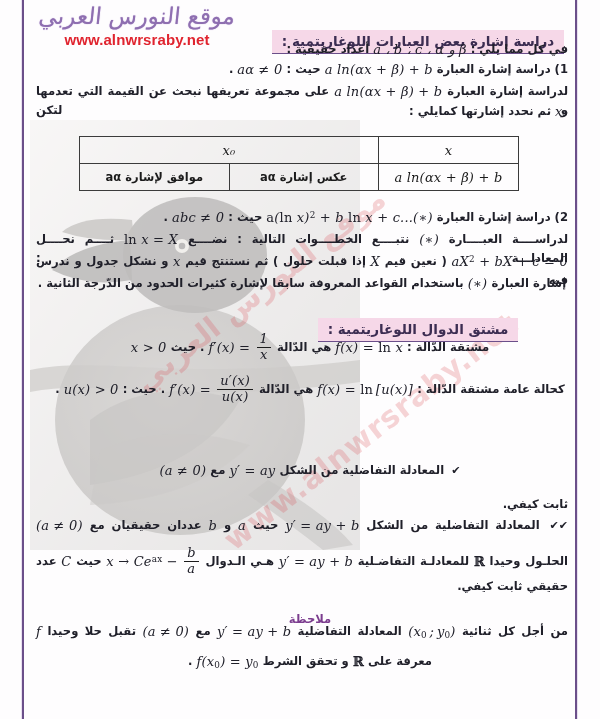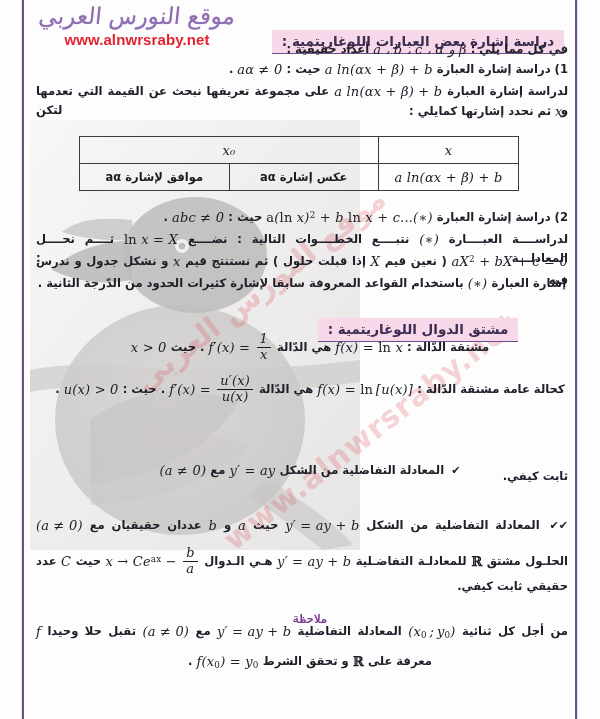--- a/index.html
+++ b/index.html
@@ -318,56 +318,56 @@
     <div style="position:absolute;right:4px;top:450px;width:516px;">
       <p class="p" style="text-align:center;margin-top:11px;">
         <span class="check">✔</span>
         <span>المعادلة التفاضلية من الشكل</span>
         <span class="m">y′ = ay</span>
         <span>مع</span>
         <span class="m">(a ≠ 0)</span>
       </p>
     </div>
 
-    <div style="position:absolute;right:4px;top:468px;width:532px;">
+    <div style="position:absolute;right:4px;top:496px;width:532px;">
       <p class="p">ثابت كيفي.</p>
     </div>
 
     <div style="position:absolute;right:4px;top:516px;width:532px;">
       <p class="p just">
         <span class="check">✔✔</span>
         <span>المعادلة التفاضلية من الشكل</span>
         <span class="m">y′ = ay + b</span>
         <span>حيث</span>
         <span class="m">a</span>
         <span>و</span>
         <span class="m">b</span>
         <span>عددان حقيقيان مع</span>
         <span class="m">(a ≠ 0)</span>
       </p>
     </div>
 
     <div style="position:absolute;right:4px;top:546px;width:532px;">
       <p class="p just">
-        <span>الحلـول مشتق</span>
+        <span>الحلـول وحيدا</span>
         <span class="m up bb">ℝ</span>
         <span>للمعادلـة التفاضـلية</span>
         <span class="m">y′ = ay + b</span>
         <span>هـي الـدوال</span>
         <span class="m">x → Ce<sup>ax</sup> − <span class="frac"><span class="num">b</span><span class="den">a</span></span></span>
         <span>حيث</span>
         <span class="m">C</span>
         <span>عدد</span>
       </p>
     </div>
     <div style="position:absolute;right:4px;top:578px;width:532px;">
       <p class="p">حقيقي ثابت كيفي.</p>
     </div>
 
-    <div style="position:absolute;right:4px;top:600px;width:516px;font-family:Liberation Mono, monospace;">
+    <div style="position:absolute;right:4px;top:600px;width:516px;">
       <p class="note-label">ملاحظة</p>
     </div>
 
     <div style="position:absolute;right:4px;top:622px;width:532px;">
       <p class="p just">
         <span>من أجل كل ثنائية</span>
         <span class="m">(x<sub>0</sub> ; y<sub>0</sub>)</span>
         <span>المعادلة التفاضلية</span>
         <span class="m">y′ = ay + b</span>
         <span>مع</span>

